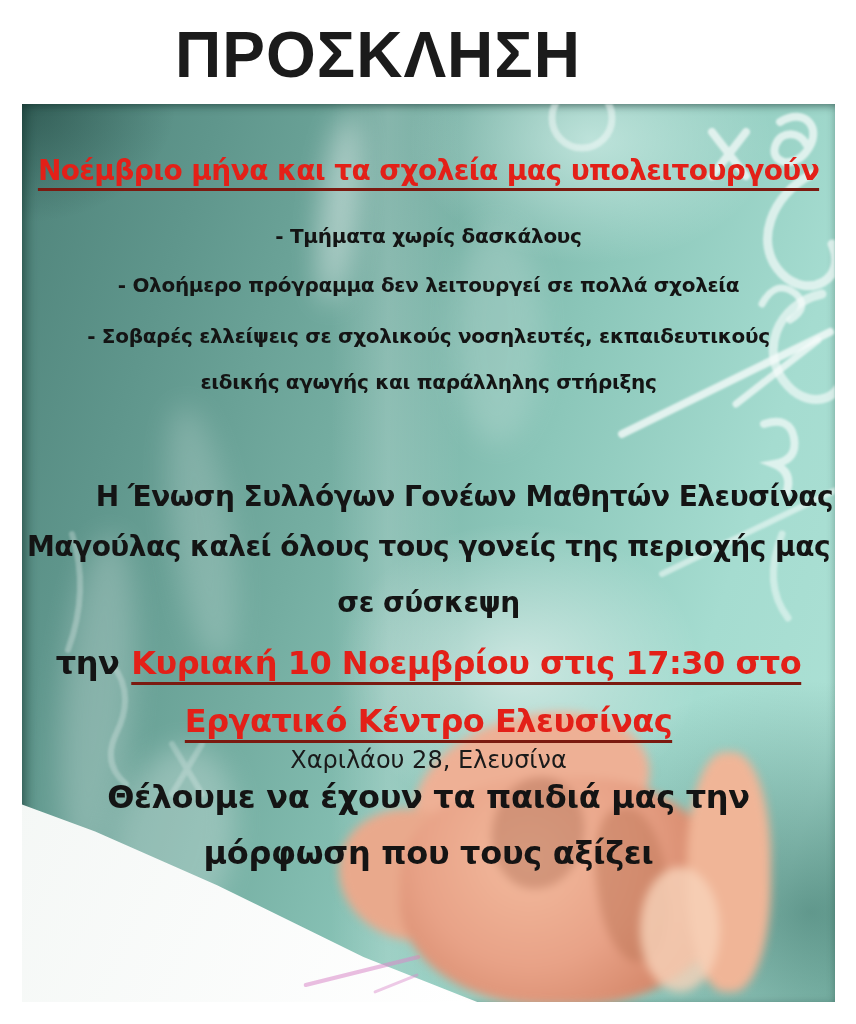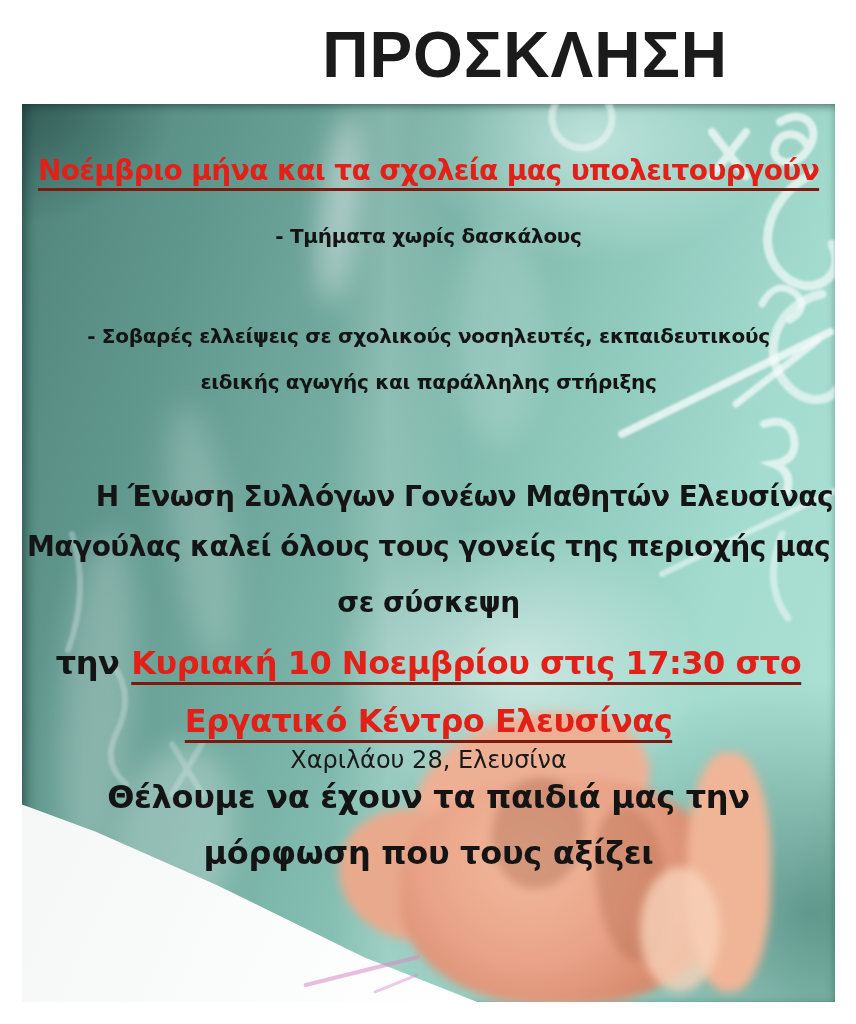--- a/index.html
+++ b/index.html
@@ -1,21 +1,21 @@
 <!DOCTYPE html>
 <html><head>
 <meta charset="utf-8">
 <style>
   html,body{margin:0;padding:0;}
   body{
     width:856px;height:1024px;background:#ffffff;overflow:hidden;position:relative;
     font-family:"DejaVu Sans", sans-serif;
   }
   .page-title{
-    position:absolute;left:0;top:18px;width:728px;text-align:right;
+    position:absolute;left:14px;top:18px;width:728px;text-align:center;
     font-family:"Liberation Sans", sans-serif;
     font-size:64px;font-weight:700;color:#1b1b1b;letter-spacing:1px;
   }
   
   .board{
     position:absolute;left:22px;top:104px;width:813px;height:898px;overflow:hidden;
     background:
       radial-gradient(ellipse 280px 190px at 70% 4%, rgba(235,255,250,.55), rgba(235,255,250,0) 65%),
       radial-gradient(ellipse 260px 210px at 61% 63%, rgba(255,255,255,.55), rgba(255,255,255,0) 70%),
       linear-gradient(90deg, rgba(255,255,255,0) 38%, rgba(255,255,255,.16) 45%, rgba(255,255,255,0) 54%),
@@ -110,20 +110,21 @@
     <div class="h-palm"></div>
     <div class="h-k1"></div>
     <div class="h-k2"></div>
     <div class="h-th"></div>
     <div class="h-hi"></div>
   </div>
 
   <div class="txt heading">Νοέμβριο μήνα και τα σχολεία μας υπολειτουργούν</div>
 
   <div class="txt bullet b1">- Τμήματα χωρίς δασκάλους</div>
+  <div class="txt bullet b2">- Ολοήμερο πρόγραμμα δεν λειτουργεί σε πολλά σχολεία</div>
   <div class="txt bullet b3">- Σοβαρές ελλείψεις σε σχολικούς νοσηλευτές, εκπαιδευτικούς</div>
   <div class="txt bullet b4">ειδικής αγωγής και παράλληλης στήριξης</div>
 
   <div class="txt inv i1">Η Ένωση Συλλόγων Γονέων Μαθητών Ελευσίνας</div>
   <div class="txt inv i2">Μαγούλας καλεί όλους τους γονείς της περιοχής μας</div>
   <div class="txt inv i3">σε σύσκεψη</div>
 
   <div class="txt event e1">
     <span class="event-prefix">την</span><span class="red-underlined">Κυριακή 10 Νοεμβρίου στις 17:30 στο</span>
   </div>

